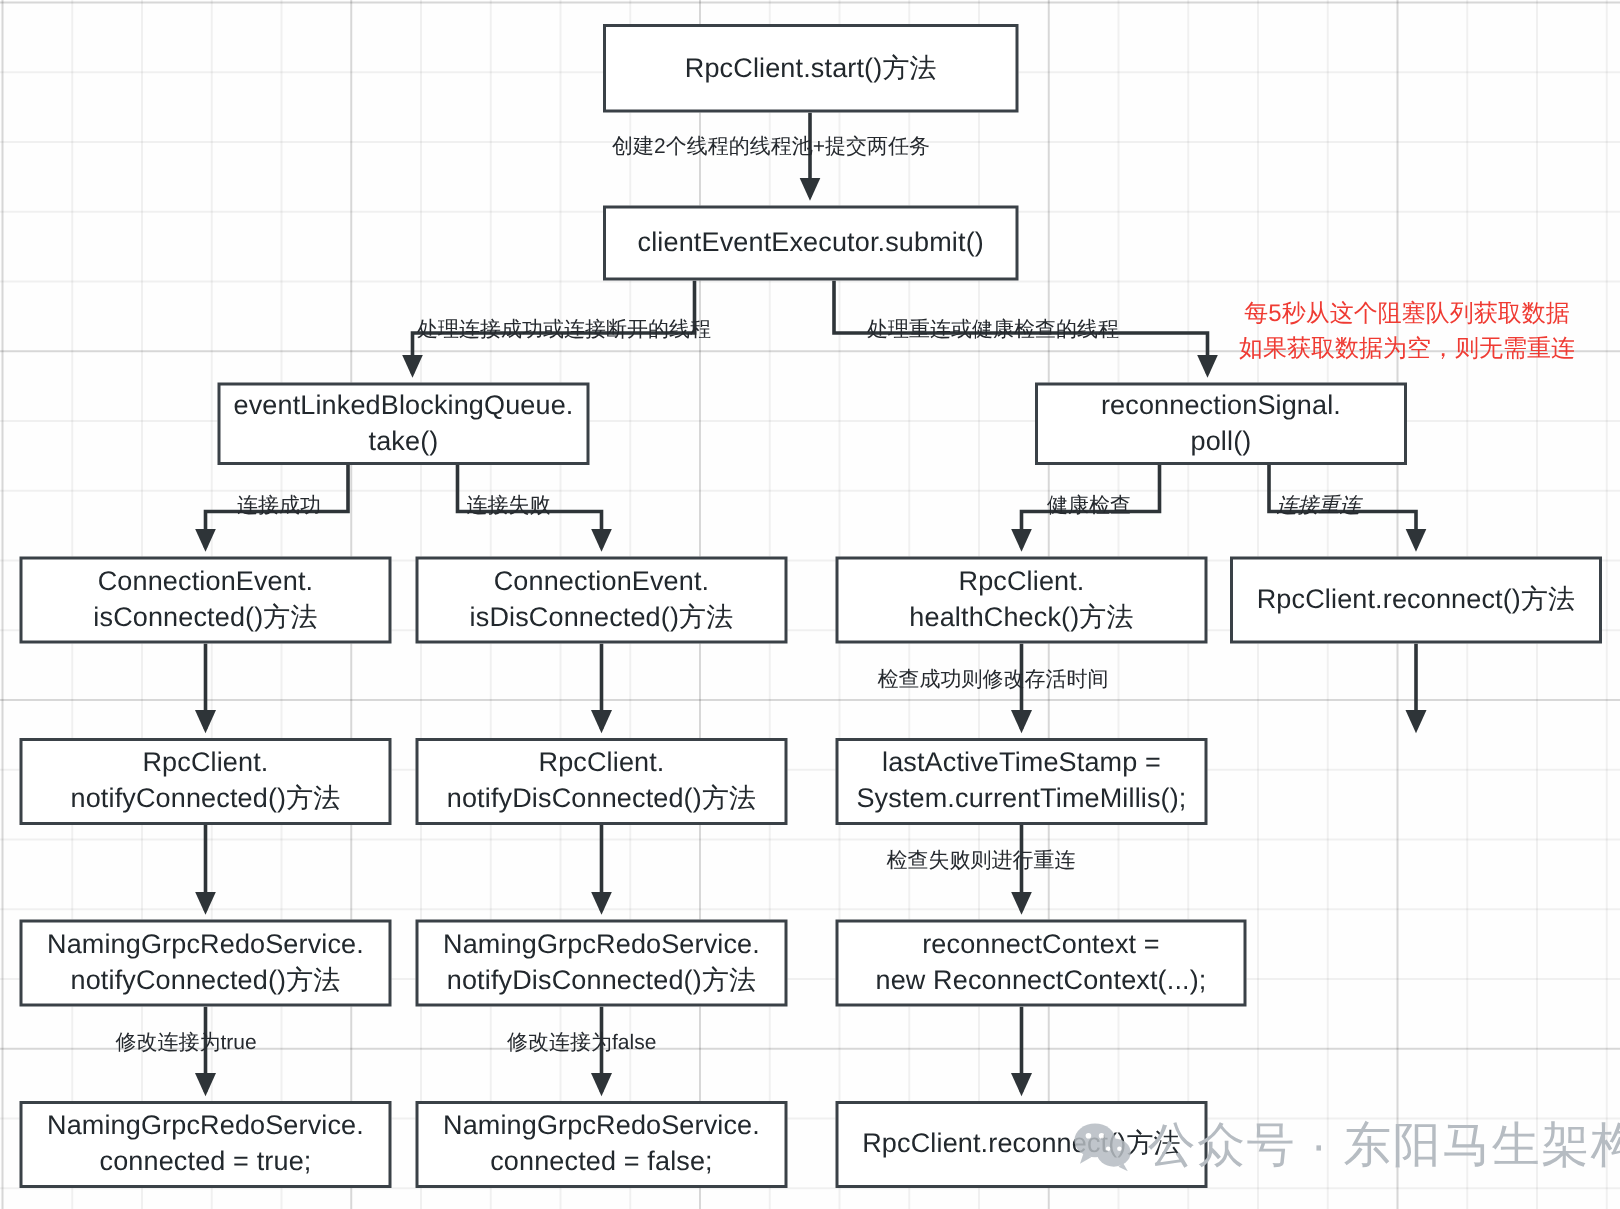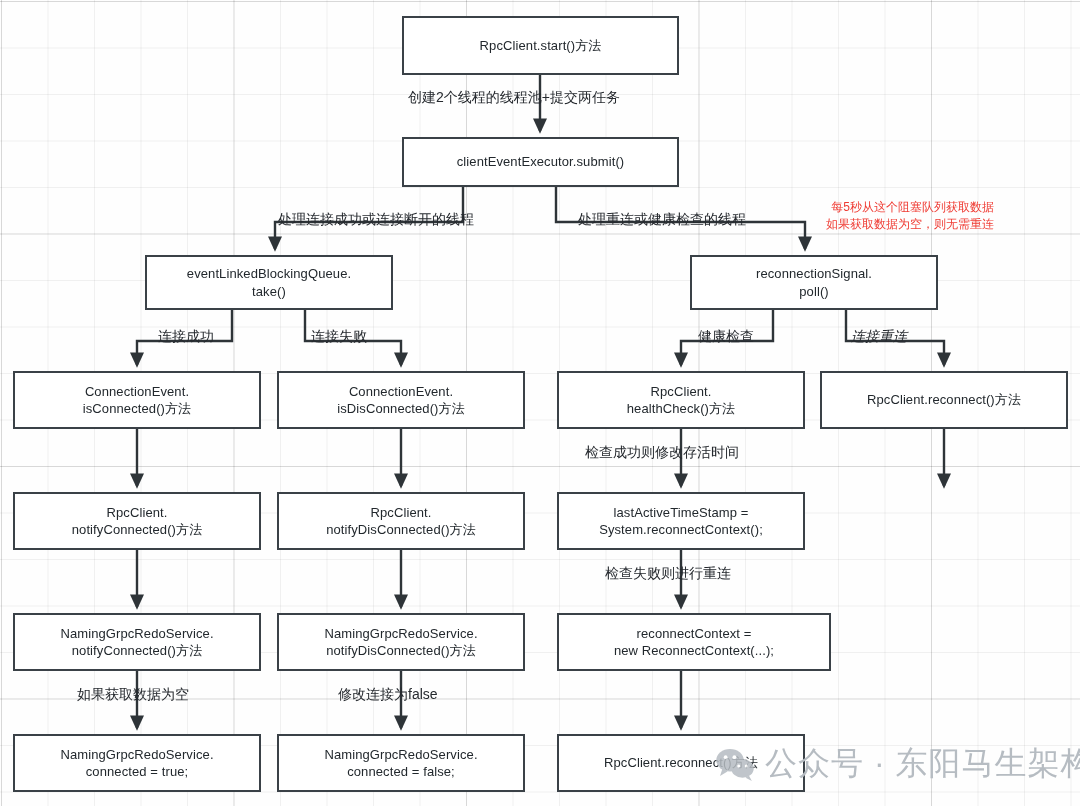--- a/index.html
+++ b/index.html
@@ -26,45 +26,45 @@
   .node {
     position: absolute;
     box-sizing: border-box;
     background: #ffffff;
     border: 2px solid #3a4147;
     display: flex;
     align-items: center;
     justify-content: center;
     text-align: center;
     color: #22282d;
-    font-size: 13px;
+    font-size: 18px;
     line-height: 1.33;
     letter-spacing: 0.1px;
     white-space: pre-line;
     padding: 2px 0;
     z-index: 3;
   }
 
   .edge-label {
     position: absolute;
     font-size: 14px;
     color: #25292e;
     white-space: nowrap;
     line-height: 1.35;
     z-index: 4;
     background: transparent;
   }
 
   .note-red {
     position: absolute;
-    font-size: 12px;
+    font-size: 16px;
     color: #ef3b33;
     white-space: pre-line;
     line-height: 1.42;
-    text-align: right;
+    text-align: center;
     z-index: 5;
   }
 
   svg.links {
     position: absolute;
     left: 0; top: 0;
     width: 1080px;
     height: 806px;
     z-index: 2;
     pointer-events: none;
@@ -134,43 +134,43 @@
   <div class="node" style="left: 277px; top: 371px; width: 248px; height: 58px;">ConnectionEvent.
 isDisConnected()方法</div>
   <div class="node" style="left: 557px; top: 371px; width: 248px; height: 58px;">RpcClient.
 healthCheck()方法</div>
   <div class="node" style="left: 820px; top: 371px; width: 248px; height: 58px;">RpcClient.reconnect()方法</div>
   <div class="node" style="left: 13px; top: 492px; width: 248px; height: 58px;">RpcClient.
 notifyConnected()方法</div>
   <div class="node" style="left: 277px; top: 492px; width: 248px; height: 58px;">RpcClient.
 notifyDisConnected()方法</div>
   <div class="node" style="left: 557px; top: 492px; width: 248px; height: 58px;">lastActiveTimeStamp =
-System.reconnectContext();</div>
+System.currentTimeMillis();</div>
   <div class="node" style="left: 13px; top: 613px; width: 248px; height: 58px;">NamingGrpcRedoService.
 notifyConnected()方法</div>
   <div class="node" style="left: 277px; top: 613px; width: 248px; height: 58px;">NamingGrpcRedoService.
 notifyDisConnected()方法</div>
   <div class="node" style="left: 557px; top: 613px; width: 274px; height: 58px;">reconnectContext =
 new ReconnectContext(...);</div>
   <div class="node" style="left: 13px; top: 734px; width: 248px; height: 58px;">NamingGrpcRedoService.
 connected = true;</div>
   <div class="node" style="left: 277px; top: 734px; width: 248px; height: 58px;">NamingGrpcRedoService.
 connected = false;</div>
   <div class="node" style="left: 557px; top: 734px; width: 248px; height: 58px;">RpcClient.reconnect()方法</div>
 
   <div class="edge-label" style="left: 408px; top: 88px;">创建2个线程的线程池+提交两任务</div>
   <div class="edge-label" style="left: 278px; top: 210px;">处理连接成功或连接断开的线程</div>
   <div class="edge-label" style="left: 578px; top: 210px;">处理重连或健康检查的线程</div>
   <div class="edge-label" style="left: 158px; top: 327px;">连接成功</div>
   <div class="edge-label" style="left: 311px; top: 327px;">连接失败</div>
   <div class="edge-label" style="left: 698px; top: 327px;">健康检查</div>
   <div class="edge-label" style="left: 851px; top: 327px; font-style: italic;">连接重连</div>
   <div class="edge-label" style="left: 585px; top: 443px;">检查成功则修改存活时间</div>
-  <div class="edge-label" style="left: 605px; top: 564px;">检查失败则进行重连</div>
-  <div class="edge-label" style="left: 77px; top: 685px;">如果获取数据为空</div>
+  <div class="edge-label" style="left: 591px; top: 564px;">检查失败则进行重连</div>
+  <div class="edge-label" style="left: 77px; top: 685px;">修改连接为true</div>
   <div class="edge-label" style="left: 338px; top: 685px;">修改连接为false</div>
 
   <div class="note-red" style="left: 826px; top: 199px; color: rgb(239, 59, 51);">每5秒从这个阻塞队列获取数据
 如果获取数据为空，则无需重连</div>
 
   <div class="watermark" style="left: 715px; top: 742px;">
     <svg class="wm-icon" viewBox="0 0 64 54">
       <ellipse cx="24" cy="21" rx="22" ry="18" fill="#b6bcc2"></ellipse>
       <path d="M 12 34 L 8 46 L 20 39 Z" fill="#b6bcc2"></path>
       <circle cx="17" cy="16" r="3" fill="#ffffff"></circle>

